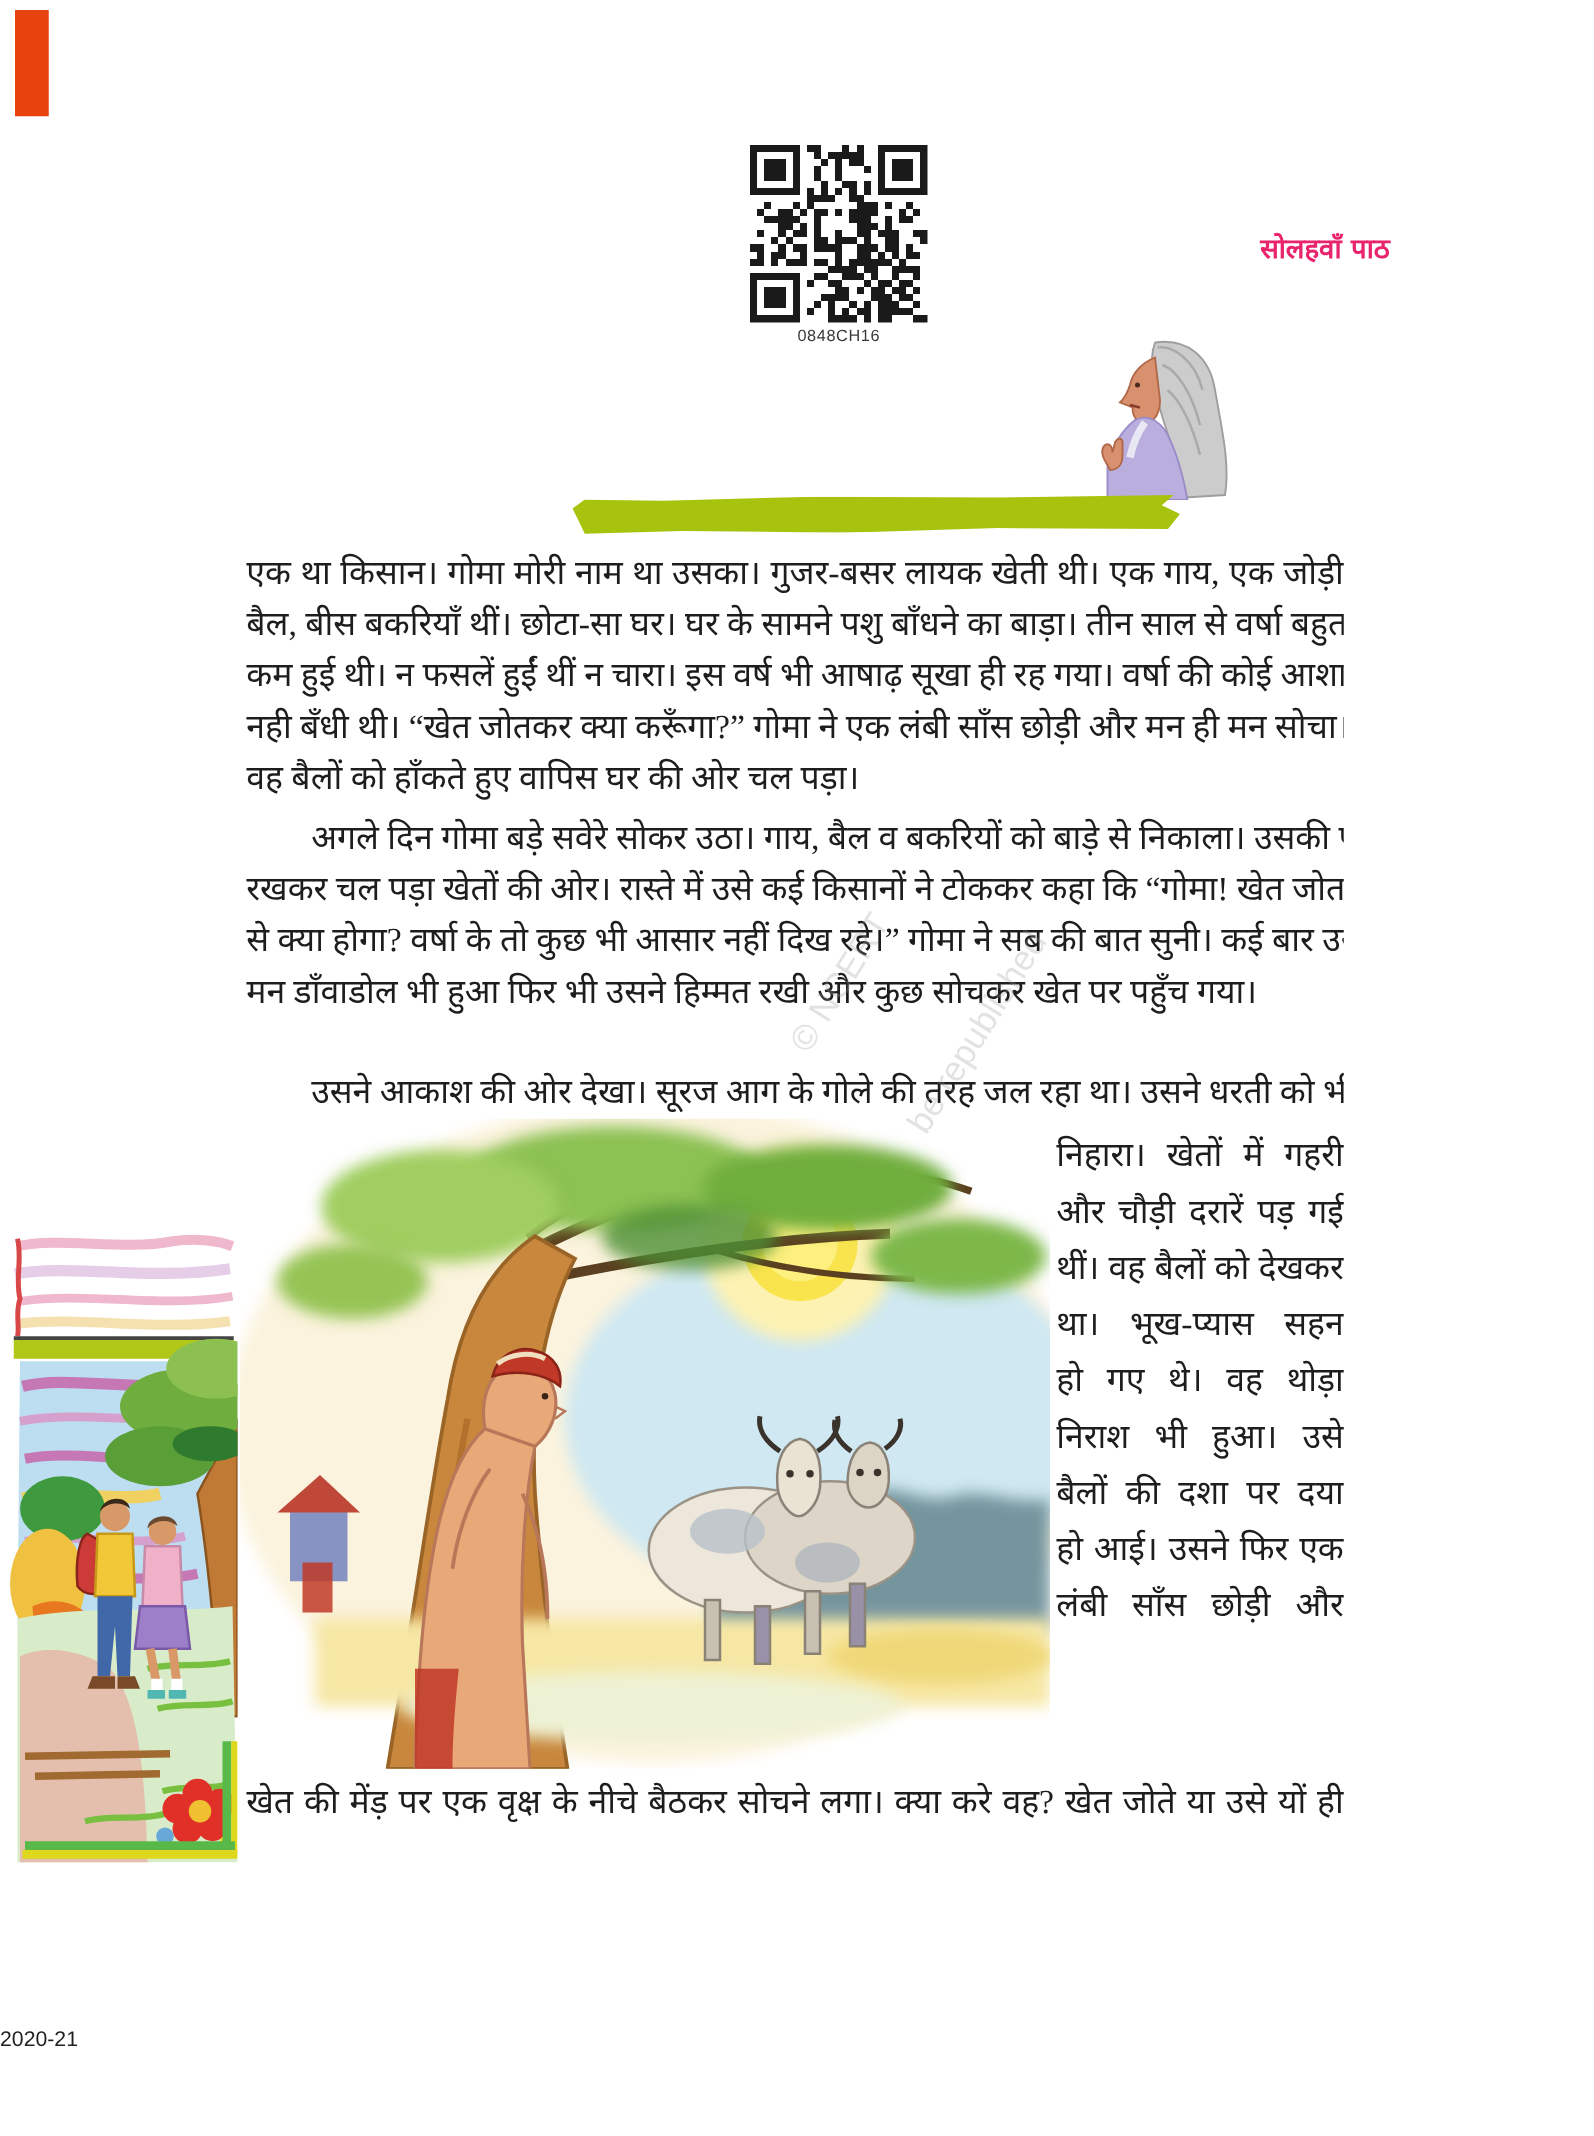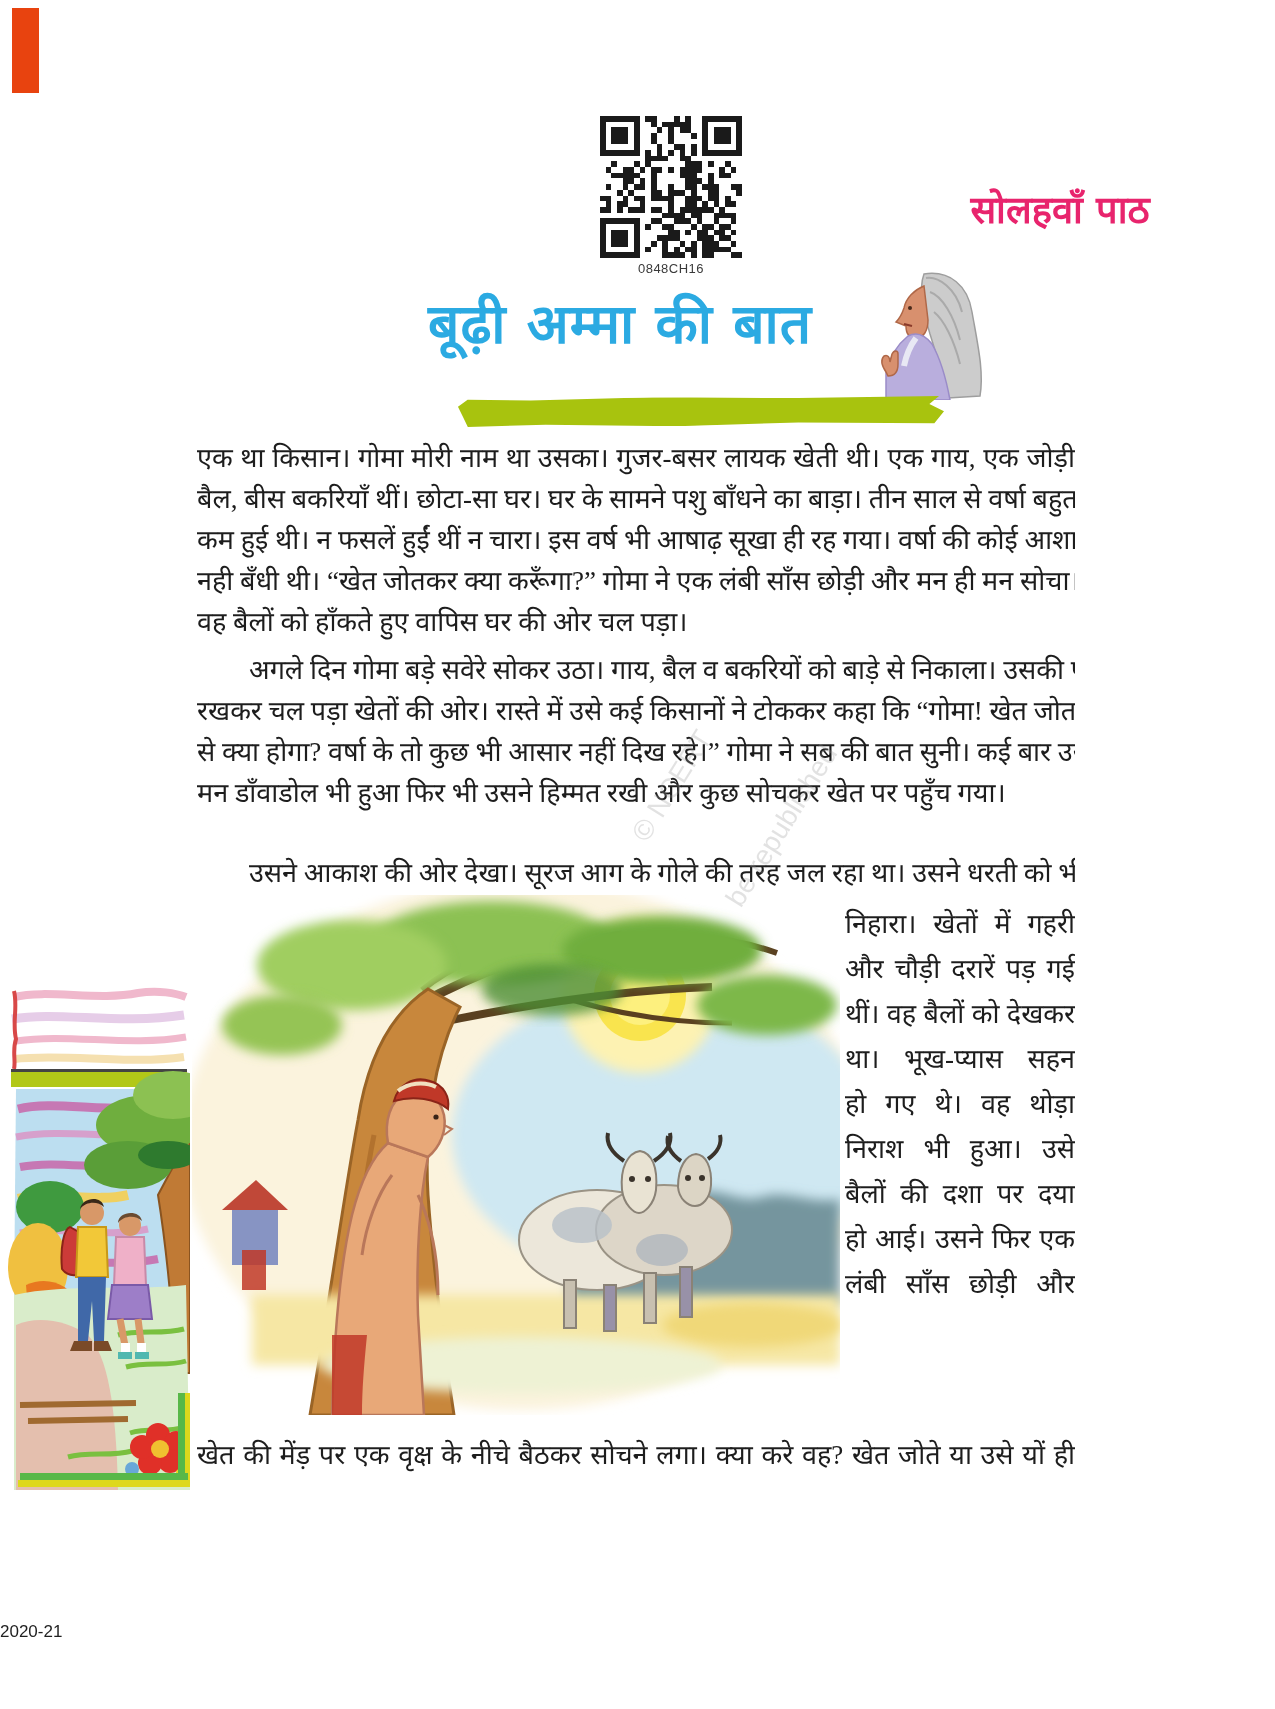--- a/index.html
+++ b/index.html
@@ -10,21 +10,21 @@
   
   .edge-tab{position:absolute;left:12px;top:8px;width:27px;height:85px;background:var(--tab-red,#e8430f);}
   
   .qr-block{position:absolute;left:600px;top:116px;width:142px;text-align:center;}
   .qr-block svg{width:142px;height:142px;display:block;}
   .qr-caption{margin-top:3px;font-family:"Liberation Sans","DejaVu Sans",sans-serif;font-size:13px;color:#3a3a3a;letter-spacing:.5px;text-align:center;}
   
   .chapter-label{
     position:absolute;left:930px;top:182px;width:260px;text-align:center;
     font-family:"DejaVu Sans","Liberation Sans",sans-serif;font-weight:bold;
-    font-size:38px;color:var(--chapter-pink,#e8246d);
+    font-size:22px;color:var(--chapter-pink,#e8246d);
   }
   
   .title{
     position:absolute;left:428px;top:284px;margin:0;white-space:nowrap;
     font-family:"DejaVu Sans","Liberation Sans",sans-serif;font-weight:bold;
     font-size:55px;color:var(--title-blue,#2baae2);letter-spacing:1px;
   }
   .old-woman{position:absolute;left:872px;top:268px;width:120px;height:132px;}
   
   .green-bar{
@@ -39,21 +39,21 @@
     text-align:justify;text-align-last:justify;
   }
   .line-end{text-align-last:left;}
   .line-indent{padding-left:52px;}
   .p1{top:438px;}
   .p2{top:650px;}
   .p3i{top:853px;}
   .rightcol{position:absolute;left:845px;top:902px;width:230px;}
   .rightcol .tline{height:45px;line-height:45px;}
   .p3t{top:1420px;}
-  .p3t .tline{height:43px;line-height:43px;margin-top:14px;}
+  .p3t .tline{height:43px;line-height:43px;}
   
   .main-art{position:absolute;left:192px;top:895px;width:648px;height:520px;}
   .sidebar-art{position:absolute;left:8px;top:985px;width:182px;height:505px;}
   
   .watermark{position:absolute;left:520px;top:600px;width:420px;height:380px;pointer-events:none;}
   .watermark span{
     position:absolute;display:block;transform:rotate(-58deg);
     font-family:"Liberation Sans","DejaVu Sans",sans-serif;font-size:28px;color:#9a9a9a;opacity:.28;white-space:nowrap;
   }
   .wm1{left:90px;top:170px;}
@@ -380,21 +380,20 @@
         <rect x="18" y="24" width="1" height="1" fill="#1a1a1a"></rect>
         <rect x="19" y="24" width="1" height="1" fill="#1a1a1a"></rect>
         <rect x="23" y="24" width="1" height="1" fill="#1a1a1a"></rect>
         <rect x="24" y="24" width="1" height="1" fill="#1a1a1a"></rect>
       </svg>
     <div class="qr-caption">0848CH16</div>
   </div>
 
   <div class="chapter-label">सोलहवाँ पाठ</div>
 
-  <h1 class="title">बूढ़ी अम्मा की बात</h1>
 
   <svg class="old-woman" viewBox="0 0 120 132">
     <path d="M52,6 C78,2 96,18 100,44 C106,78 112,104 108,128 L76,130 C70,104 64,84 58,66 C52,46 46,22 52,6 Z" fill="#cccccc" stroke="#9e9e9e" stroke-width="1.5"></path>
     <path d="M54,10 C66,8 84,20 90,44 M58,24 C70,28 82,48 88,72 M62,44 C72,52 82,72 88,96" fill="none" stroke="#aaaaaa" stroke-width="2"></path>
     <path d="M52,18 C42,22 34,30 32,40 C30,46 28,50 24,54 L34,58 C34,66 38,70 44,70 C52,70 56,62 56,52 Z" fill="#d8906e" stroke="#b06848" stroke-width="1.5"></path>
     <circle cx="38" cy="40" r="2" fill="#4a2a1a"></circle>
     <path d="M32,56 L40,58" stroke="#8a3a2a" stroke-width="2" fill="none"></path>
     <path d="M36,68 C26,76 18,88 14,104 L14,132 L78,132 C74,110 68,90 60,76 C52,66 44,64 36,68 Z" fill="#b9aedd" stroke="#9a8cc8" stroke-width="1.5"></path>
     <path d="M44,70 C38,78 34,88 32,98" stroke="#e8e8f4" stroke-width="6" fill="none"></path>
     <path d="M14,104 C10,98 8,92 12,88 C16,86 18,90 18,94 L20,86 C22,82 26,82 26,86 L26,96 C26,104 22,108 16,108 Z" fill="#d8906e" stroke="#b06848" stroke-width="1.5"></path>

